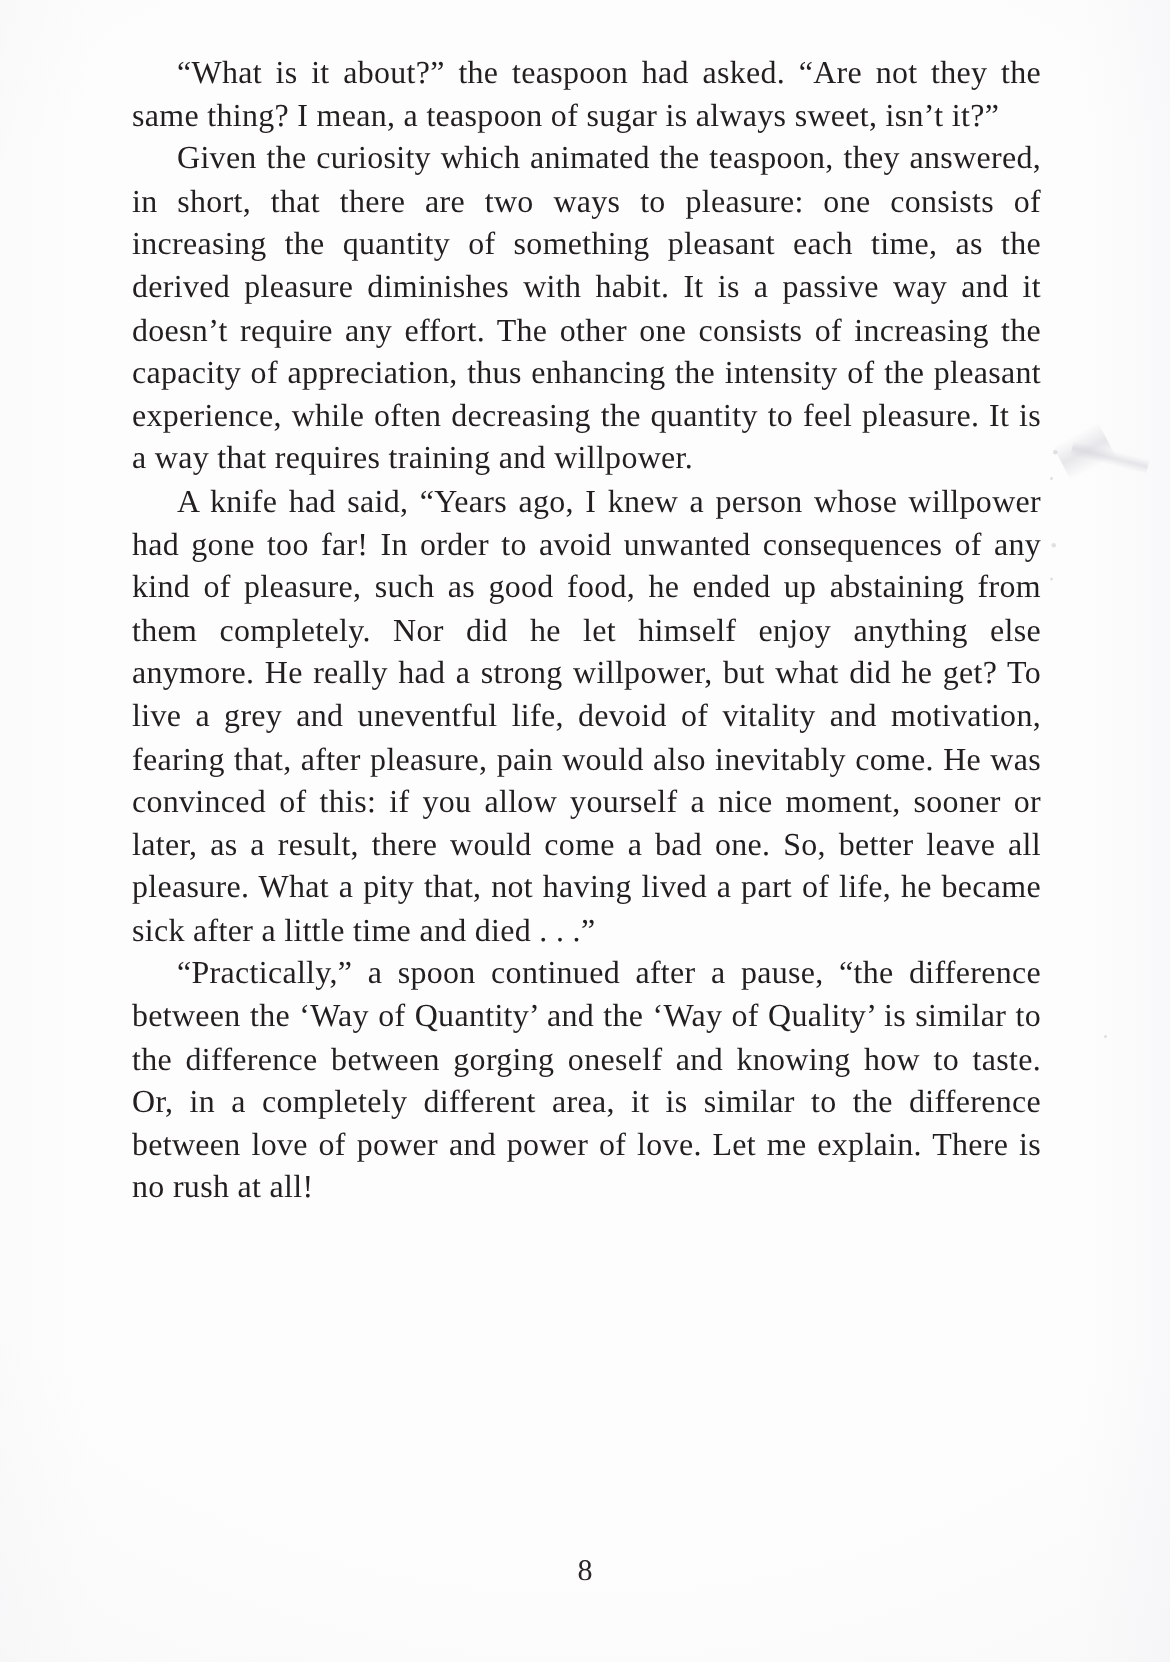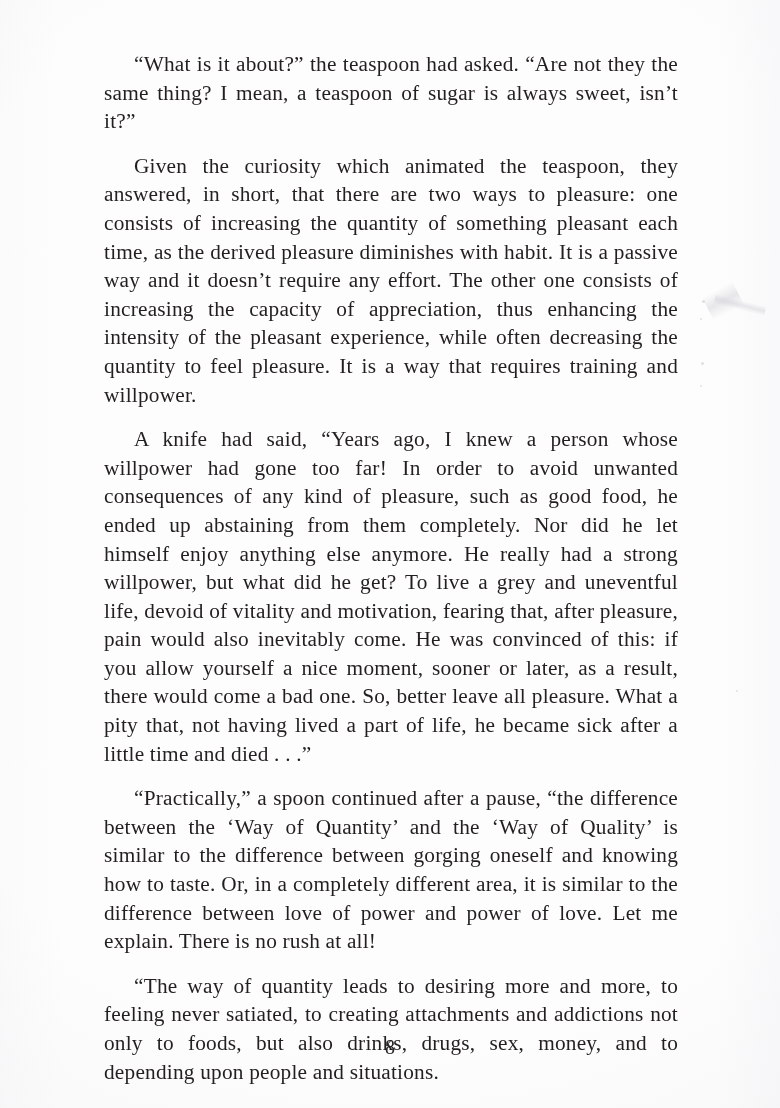--- a/index.html
+++ b/index.html
@@ -42,21 +42,21 @@
 
   .text-column {
     position: absolute;
     left: 88px;
     top: 34px;
     width: 606px;
     z-index: 1;
   }
 
   p.body-paragraph {
-    margin: 16px;
+    margin: 0;
     text-indent: 30px;
     text-align: justify;
     text-justify: inter-word;
     font-family: "Liberation Serif", "DejaVu Serif", serif;
     font-size: 21.3px;
     line-height: 28.6px;
     color: #231f20;
     letter-spacing: 0.01em;
     -webkit-font-smoothing: antialiased;
   }
@@ -87,18 +87,17 @@
   <span class="scan-speck" style="left:700px; top:385px; width:2px; height:2px;"></span>
   <span class="scan-speck" style="left:736px; top:690px; width:2px; height:2px;"></span>
   <span class="scan-streak" style="left:706px; top:288px; width:34px; height:26px; transform:rotate(-28deg);"></span>
   <span class="scan-streak" style="left:714px; top:300px; width:52px; height:10px; transform:rotate(14deg);"></span>
 
   <div class="text-column">
     <p class="body-paragraph">“What is it about?” the teaspoon had asked. “Are not they the same thing? I mean, a teaspoon of sugar is always sweet, isn’t it?”</p>
     <p class="body-paragraph">Given the curiosity which animated the teaspoon, they answered, in short, that there are two ways to pleasure: one consists of increasing the quantity of something pleasant each time, as the derived pleasure diminishes with habit. It is a passive way and it doesn’t require any effort. The other one consists of increasing the capacity of appreciation, thus enhancing the intensity of the pleasant experience, while often decreasing the quantity to feel pleasure. It is a way that requires training and willpower.</p>
     <p class="body-paragraph">A knife had said, “Years ago, I knew a person whose willpower had gone too far! In order to avoid unwanted consequences of any kind of pleasure, such as good food, he ended up abstaining from them completely. Nor did he let himself enjoy anything else anymore. He really had a strong willpower, but what did he get? To live a grey and uneventful life, devoid of vitality and motivation, fearing that, after pleasure, pain would also inevitably come. He was convinced of this: if you allow yourself a nice moment, sooner or later, as a result, there would come a bad one. So, better leave all pleasure. What a pity that, not having lived a part of life, he became sick after a little time and died . . .”</p>
     <p class="body-paragraph">“Practically,” a spoon continued after a pause, “the difference between the ‘Way of Quantity’ and the ‘Way of Quality’ is similar to the difference between gorging oneself and knowing how to taste. Or, in a completely different area, it is similar to the difference between love of power and power of love. Let me explain. There is no rush at all!</p>
-    <p class="body-paragraph last-ragged">“The way of quantity leads to desiring more and more, to feeling never satiated, to creating attachments and addictions not only to foods, but also drinks, drugs, sex, money, and to depending upon people and situations.</p>
   </div>
 
   <div class="page-number">8</div>
 
 </div>
 
 </body></html>

